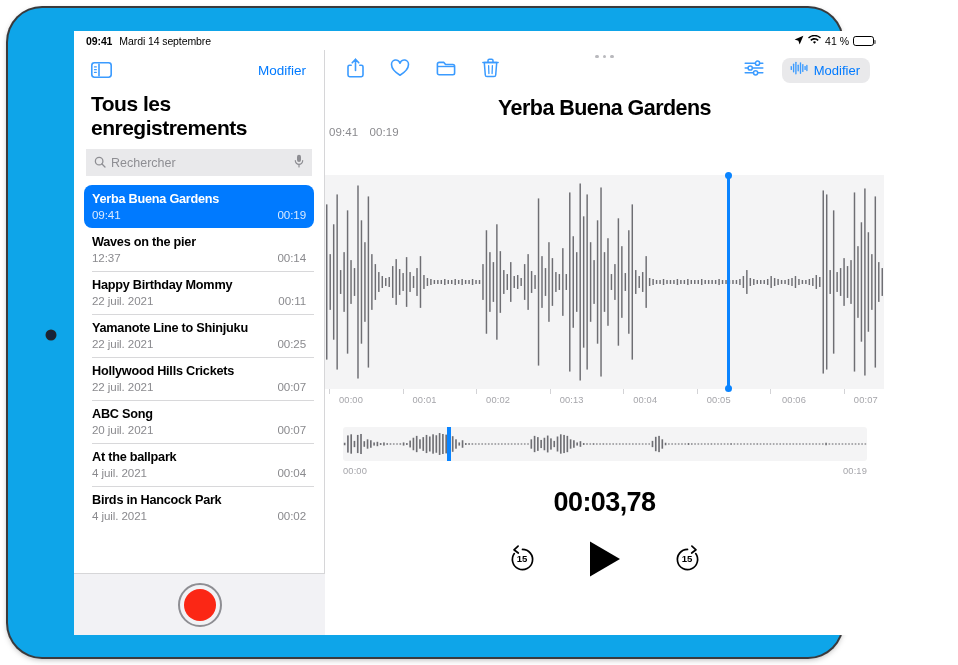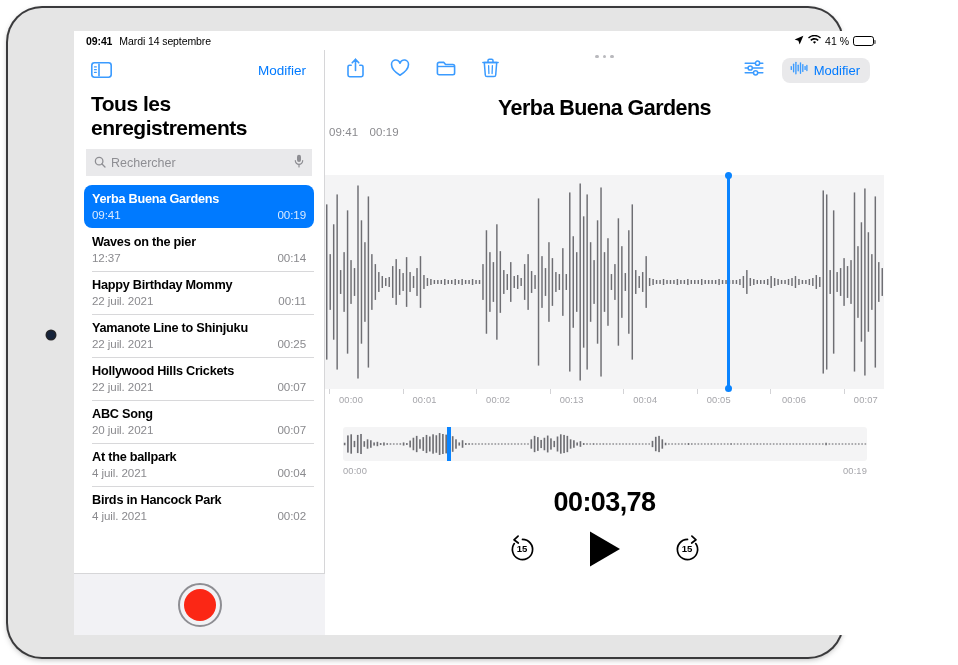--- a/index.html
+++ b/index.html
@@ -13,21 +13,21 @@
     -webkit-font-smoothing: antialiased;
   }
 
   
   #device {
     position: absolute;
     left: 8px;
     top: 8px;
     width: 834px;
     height: 649px;
-    background: #e5e5e5;
+    background: #0ea5e9;
     border-radius: 34px;
     box-shadow: 0 0 0 2px #3a3a3c, 0 2px 6px rgba(0,0,0,0.35);
     box-sizing: border-box;
   }
   #bezel-camera {
     position: absolute;
     left: 39px;
     top: 323px;
     width: 8px;
     height: 8px;
@@ -243,21 +243,21 @@
     font-size: 9.3px; color: #a5a5aa; margin-top: 5px; letter-spacing: 0.15px;
   }
 
   
   #timer {
     position: absolute; left: 0; right: 0; top: 437px;
     text-align: center; font-size: 27px; font-weight: 700;
     letter-spacing: -0.6px; color: #000;
   }
   #transport {
-    position: absolute; left: 0; right: 0; top: 480px;
+    position: absolute; left: 0; right: 0; top: 490px;
     display: flex; align-items: center; justify-content: center; gap: 50px;
   }
   .skip-btn { width: 31px; height: 31px; position: relative; }
   .skip-num {
     position: absolute; left: 0; right: 0; top: 9.5px;
     text-align: center; font-size: 9.6px; font-weight: 600; color: #000;
   }
   #play-btn { width: 34px; height: 38px; }
 </style>
 </head>

